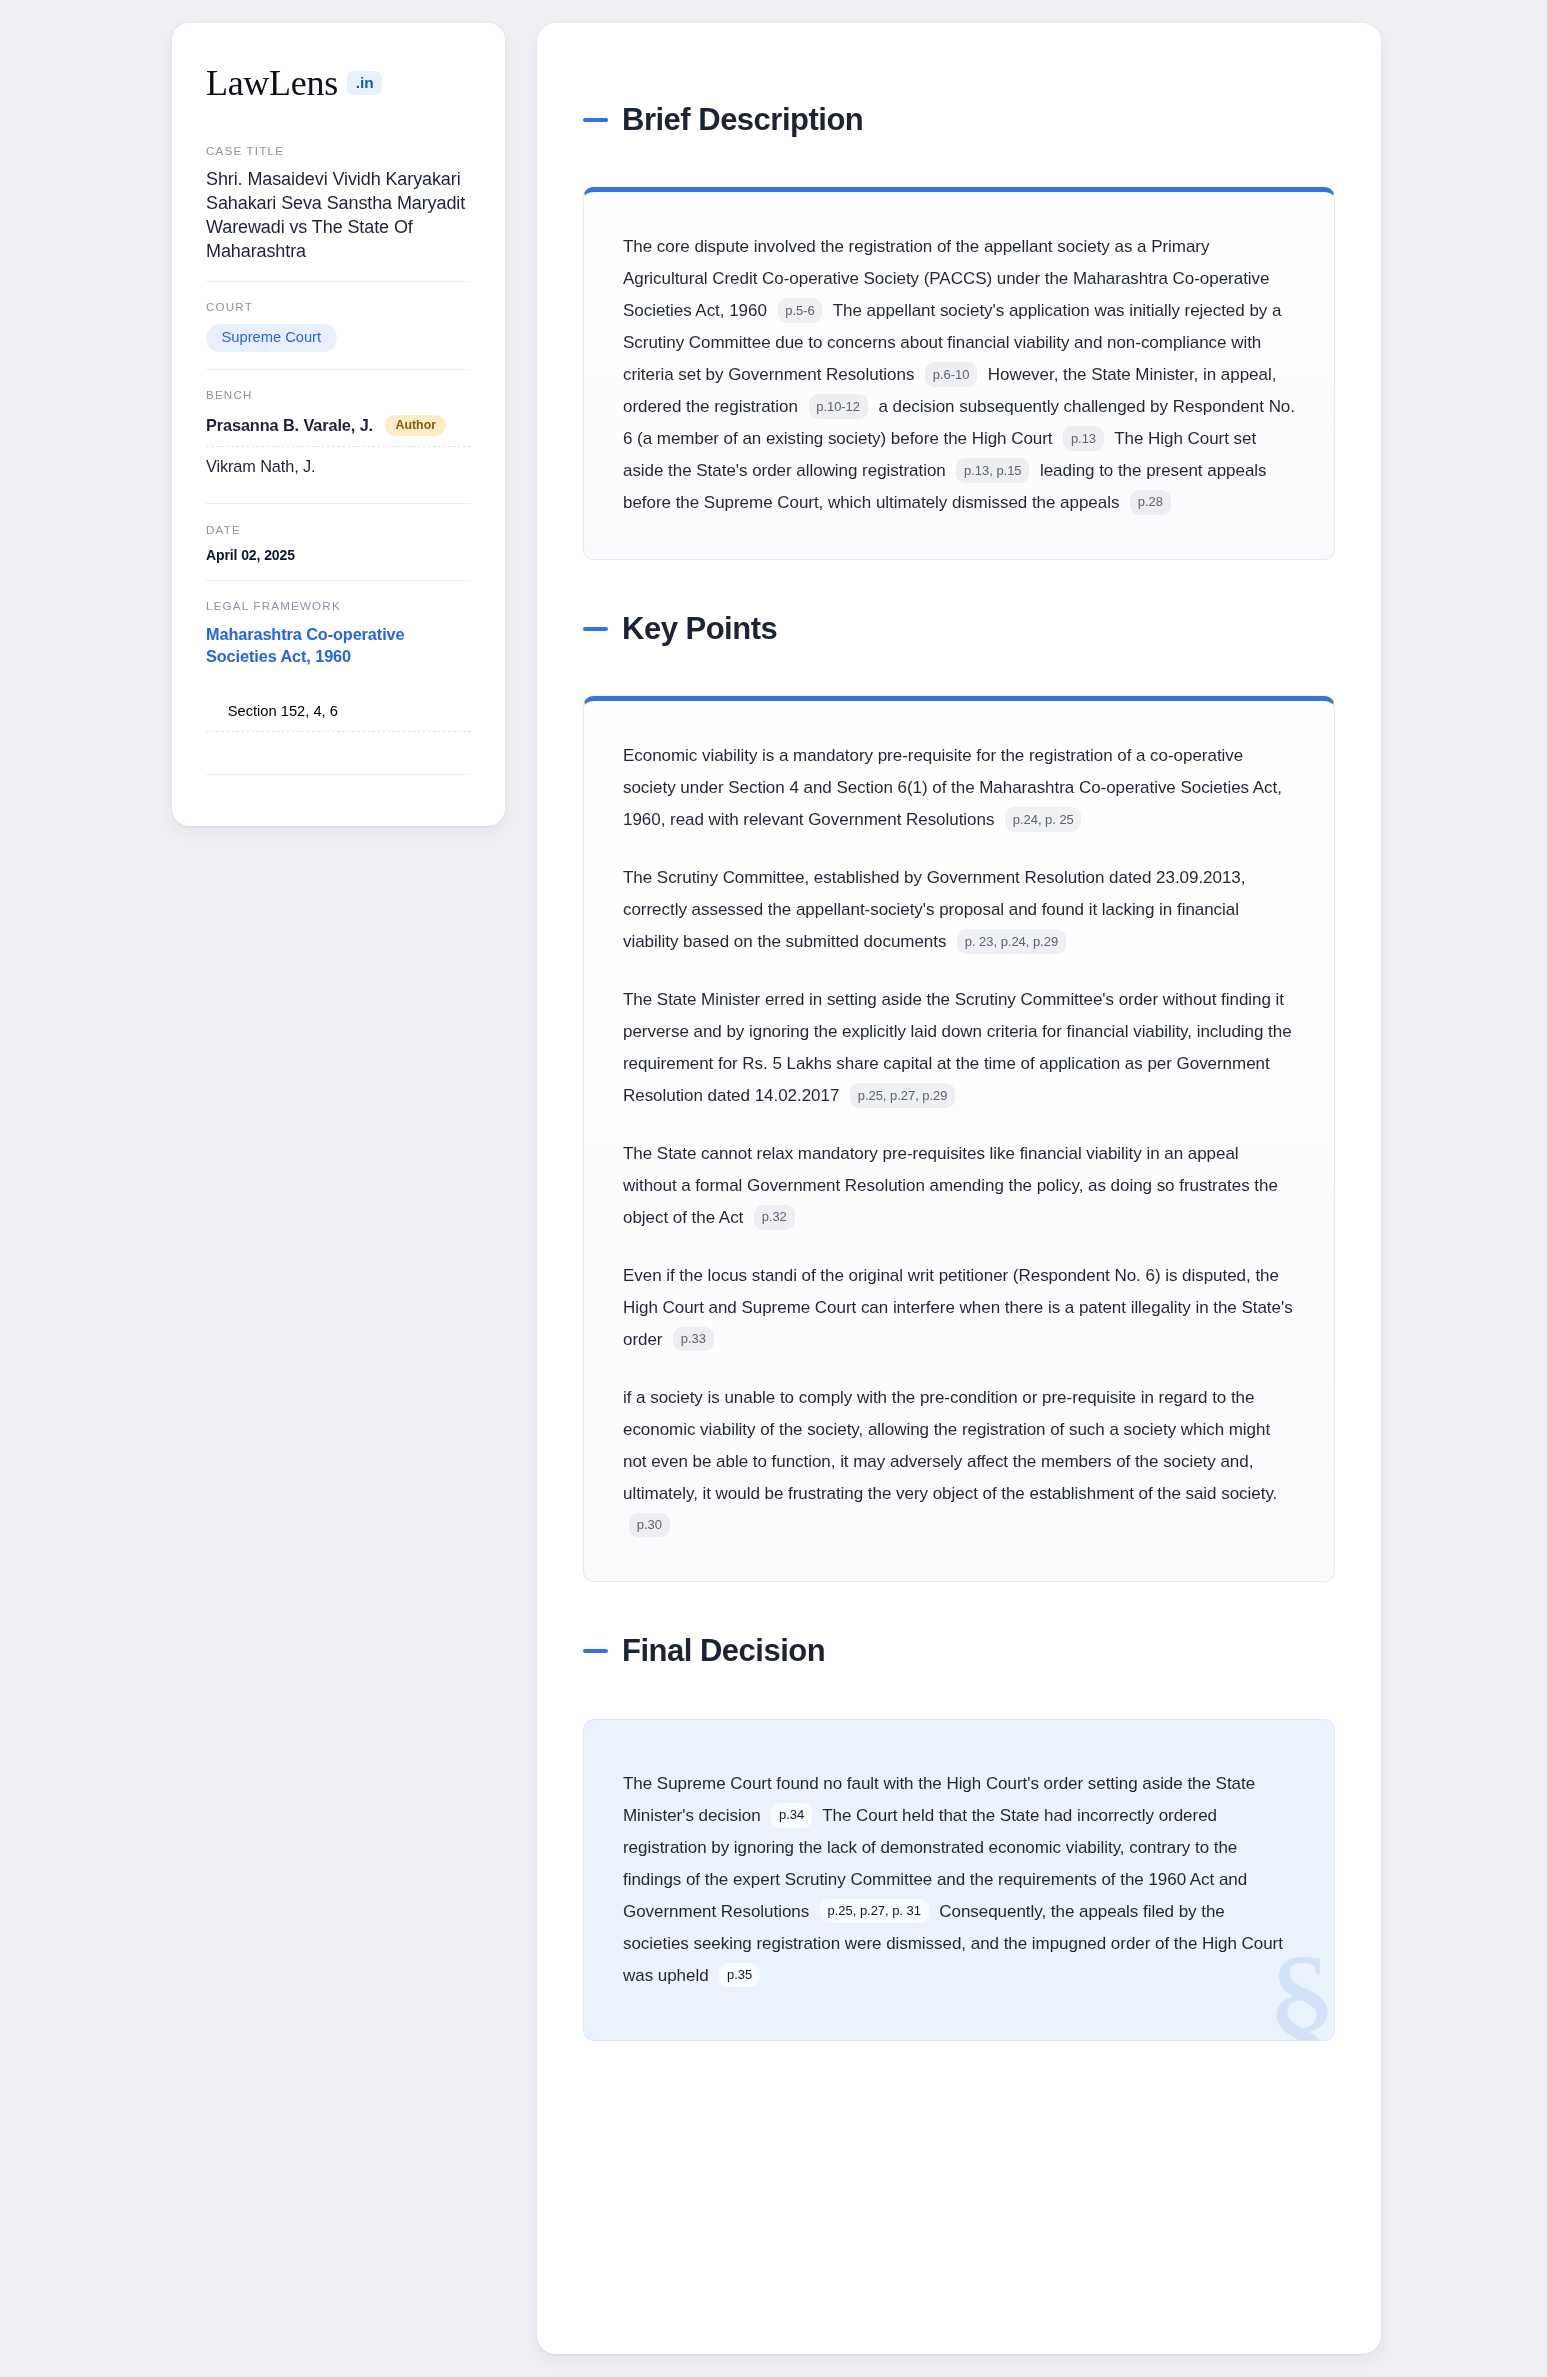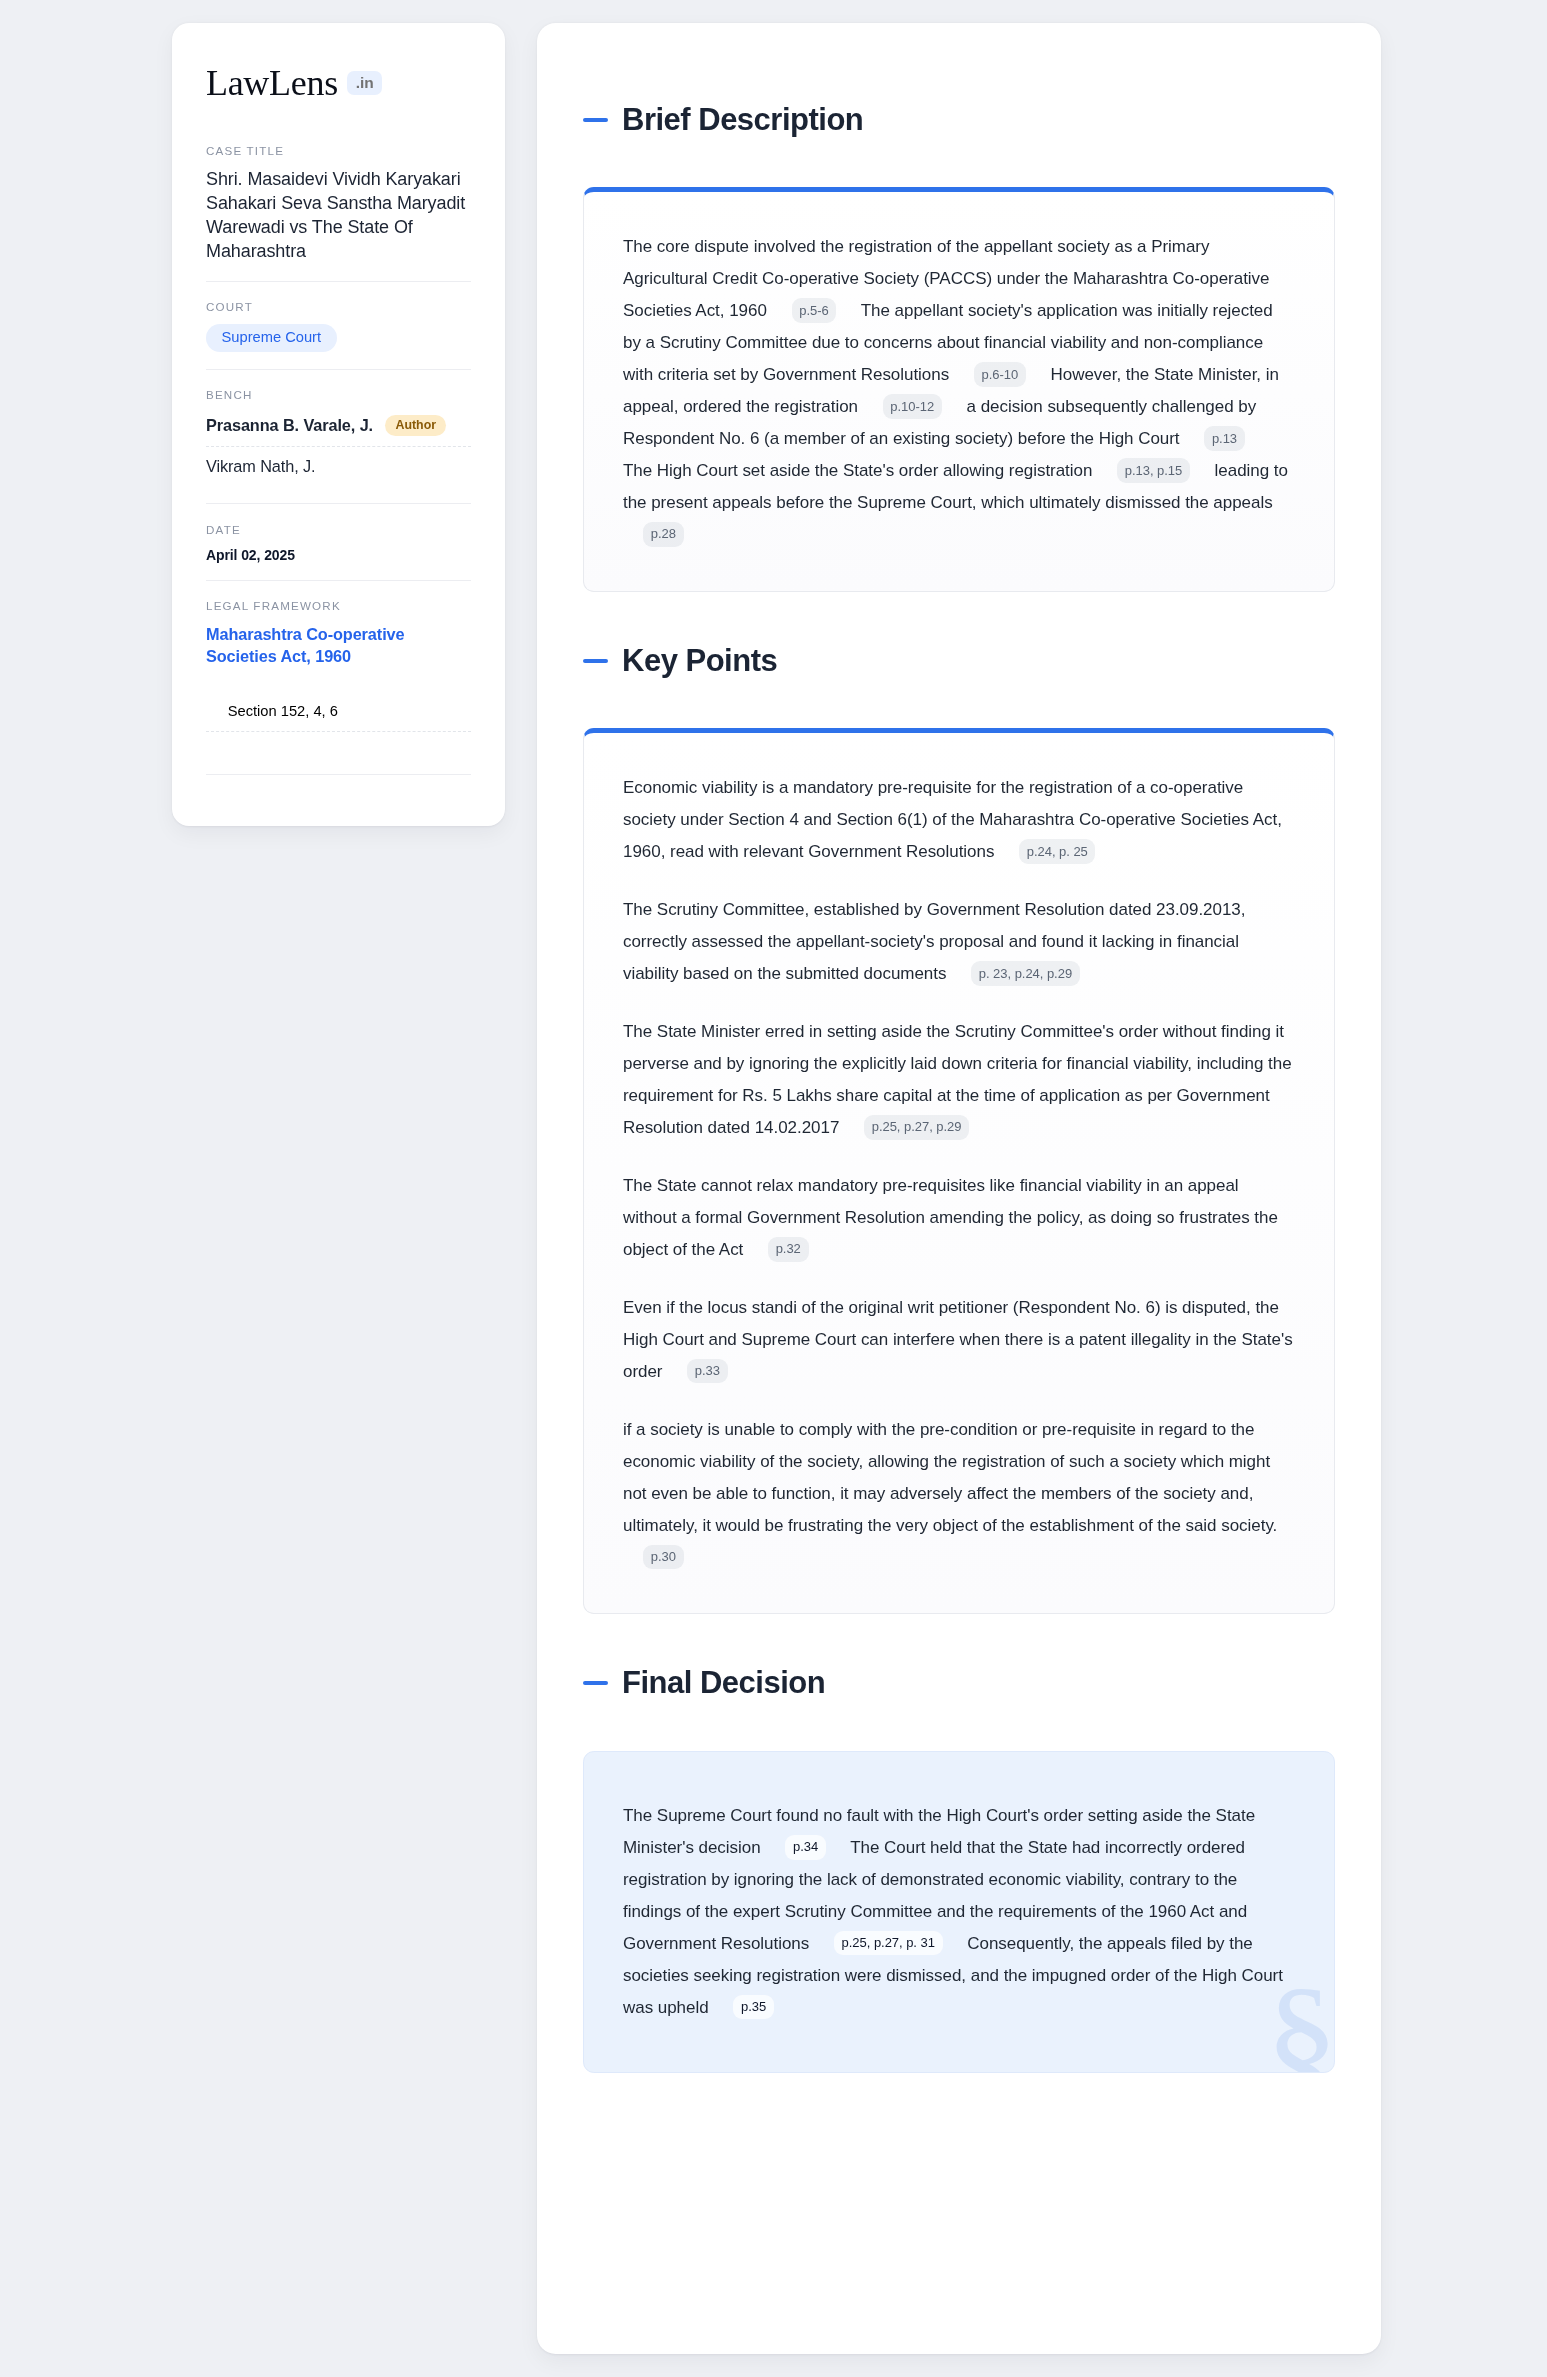--- a/index.html
+++ b/index.html
@@ -46,21 +46,21 @@
   .brand-word {
     font-family: "Liberation Serif", serif;
     font-size: 36px;
     line-height: 1;
     letter-spacing: -0.3px;
     color: #0b0f19;
     font-weight: 400;
   }
   .brand-tld {
     background: #e8f0fe;
-    color: #737373;
+    color: #0369a1;
     font-size: 15.5px;
     font-weight: 700;
     padding: 3.9px 8.5px 4.6px;
     border-radius: 7px;
     line-height: 1;
   }
 
   .meta-block { padding-bottom: 17px; }
   .meta-block + .meta-block {
     border-top: 0.8px solid #ecedf1;
@@ -208,21 +208,21 @@
   .para + .para { margin-top: 26px; }
 
   .cite {
     display: inline-block;
     background: rgba(100,116,139,.10);
     color: #5b6574;
     font-size: 13px;
     line-height: 1;
     padding: 5.4px 7.7px 6.2px;
     border-radius: 9px;
-    margin: 0 20px;
+    margin: 0 6px;
     vertical-align: 1.5px;
     white-space: nowrap;
   }
   .card.decision .cite {
     background: rgba(255,255,255,.72);
     color: #0f172a;
   }
 
   .watermark {
     position: absolute;

